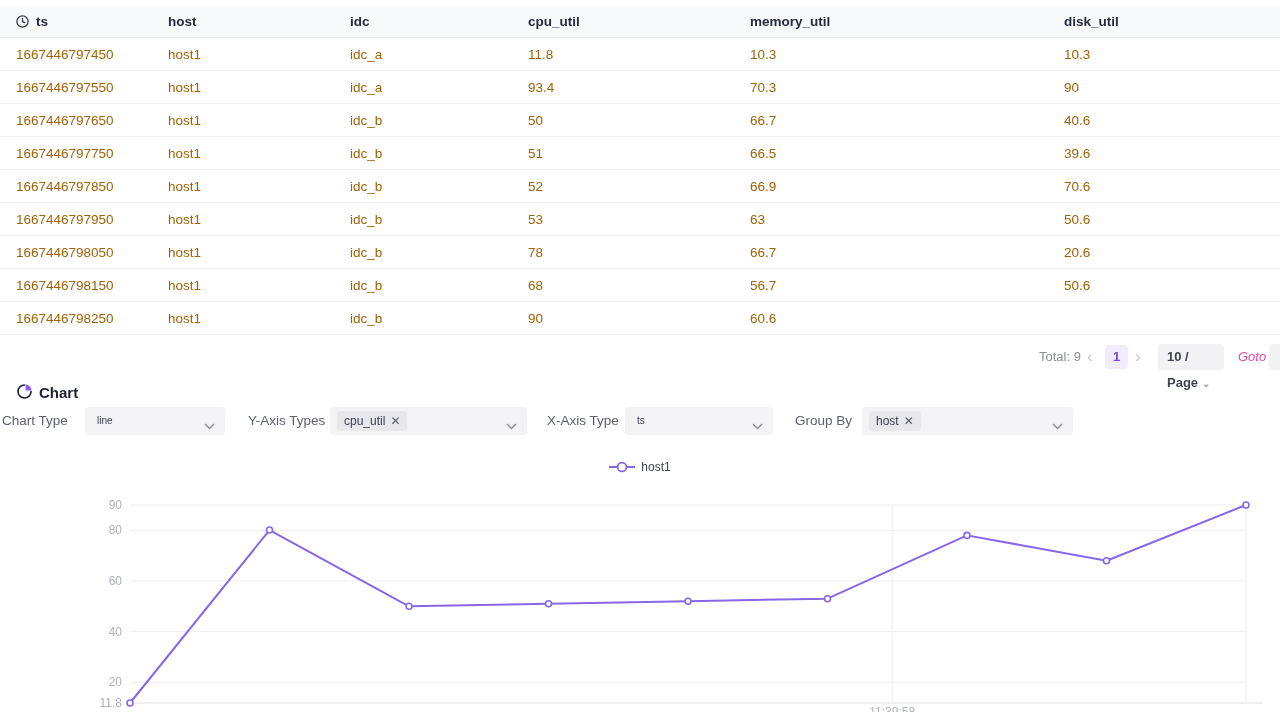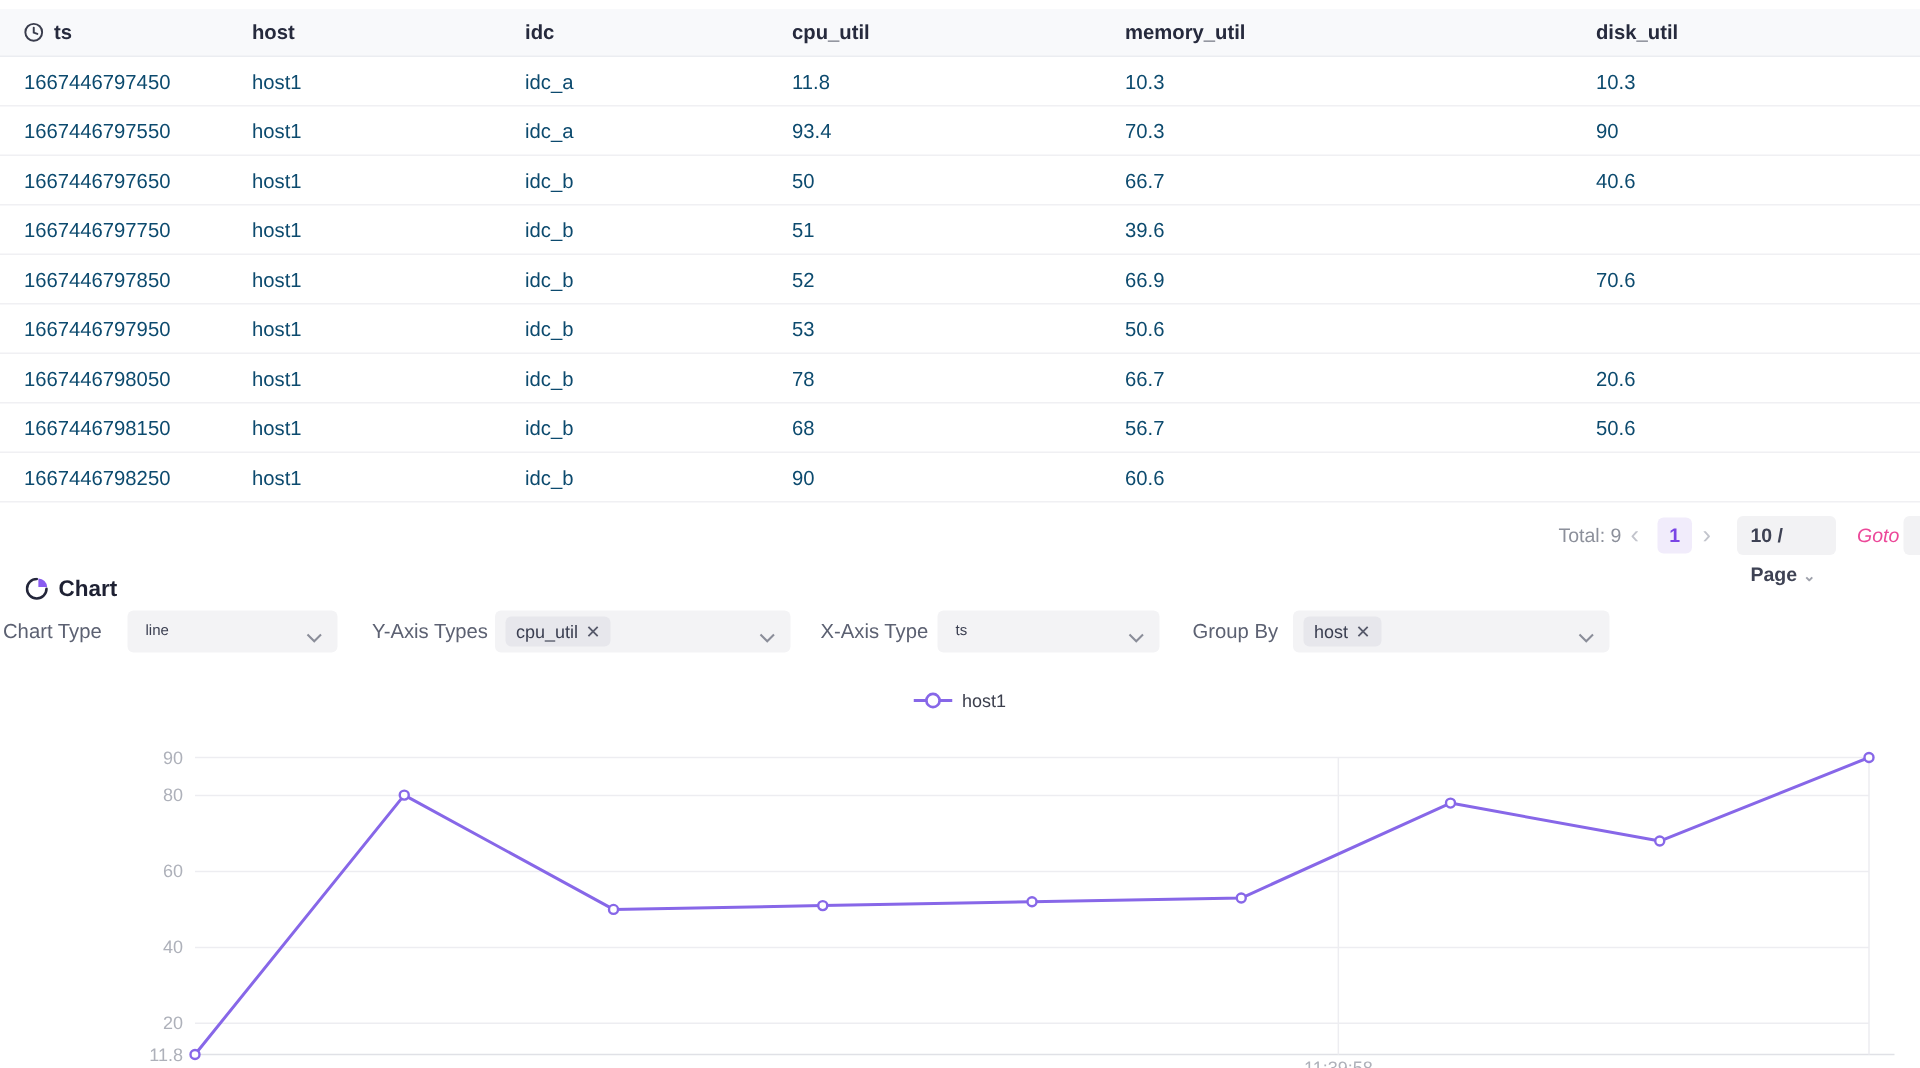--- a/index.html
+++ b/index.html
@@ -9,21 +9,21 @@
     background:#ffffff; font-family:"Liberation Sans", sans-serif; color:#41455a;
   }
 
   
   .data-table { margin-top:6px; width:1280px; }
   .t-row {
     display:grid;
     grid-template-columns:152px 182px 178px 222px 314px auto;
     padding-left:16px; align-items:center;
     height:33px; border-bottom:1px solid #f0f0f3;
-    font-size:13.5px; color:#0c4a6e;
+    font-size:13.5px; color:#a16207;
   }
   .t-head {
     background:#f8f9fb; height:32px; border-bottom:1px solid #ebedf1;
     font-weight:700; color:#262a3d;
   }
   .th-ts { display:flex; align-items:center; gap:7px; }
   .clock-icon svg { display:block; }
 
   
   .pagination { position:absolute; left:16px; top:344px; width:1280px; height:26px; }
@@ -33,21 +33,21 @@
   .pg-next  { left:1119px; color:#c2c4cc; font-size:17px; cursor:pointer; }
   .pg-page  { left:1089px; top:1px; width:23px; height:24px; line-height:24px; text-align:center;
               background:#f1ecfb; color:#7a45e5; font-weight:700; border-radius:4px; cursor:pointer; }
   .pg-size  { left:1142px; width:66px; background:#f2f2f4; border-radius:4px; color:#3e4254;
               font-weight:600; text-align:left; padding-left:9px; cursor:pointer; }
   .pg-size .dd { color:#9ea1ab; font-size:10px; margin-left:4px; }
   .pg-goto-label { left:1222px; color:#ec4899;font-style:italic; }
   .pg-goto-input { left:1253px; width:58px; background:#f2f2f4; border:none; border-radius:4px; height:26px; }
 
   
-  .section-title { position:absolute; left:17px; top:384px; display:flex; align-items:center; gap:7px;
+  .section-title { position:absolute; left:17px; top:384px; display:flex; gap:7px;
                    font-size:15px; font-weight:700; color:#1e2133; }
   .controls { position:absolute; left:0; top:407px; width:1020px; height:28px; }
   .ctl-label { position:absolute; top:0; height:28px; line-height:28px; font-size:13.5px; color:#5c6172; }
   .ctl-select { position:absolute; top:0; height:28px; background:#f3f3f5; border-radius:4px; cursor:pointer; }
   .ctl-select .val { position:absolute; left:12px; top:0; height:28px; line-height:28px;
                      font-size:10px; color:#3a3e50; }
   .ctl-select .chev { position:absolute; right:10px; top:9px; }
   .chip { position:absolute; left:7px; top:4px; height:20px; line-height:20px; padding:0 7px;
           background:#e7e7ec; border-radius:4px; font-size:12px; color:#3a3e50; white-space:nowrap; }
   .chip .x { margin-left:5px; color:#56596a; cursor:pointer; font-size:12px; }
@@ -101,35 +101,37 @@
         <div>idc_b</div>
         <div>50</div>
         <div>66.7</div>
         <div>40.6</div>
       </div>
       <div class="t-row">
         <div>1667446797750</div>
         <div>host1</div>
         <div>idc_b</div>
         <div>51</div>
+        <div>66.5</div>
         <div>39.6</div>
       </div>
       <div class="t-row">
         <div>1667446797850</div>
         <div>host1</div>
         <div>idc_b</div>
         <div>52</div>
         <div>66.9</div>
         <div>70.6</div>
       </div>
       <div class="t-row">
         <div>1667446797950</div>
         <div>host1</div>
         <div>idc_b</div>
         <div>53</div>
+        <div>63</div>
         <div>50.6</div>
       </div>
       <div class="t-row">
         <div>1667446798050</div>
         <div>host1</div>
         <div>idc_b</div>
         <div>78</div>
         <div>66.7</div>
         <div>20.6</div>
       </div>

